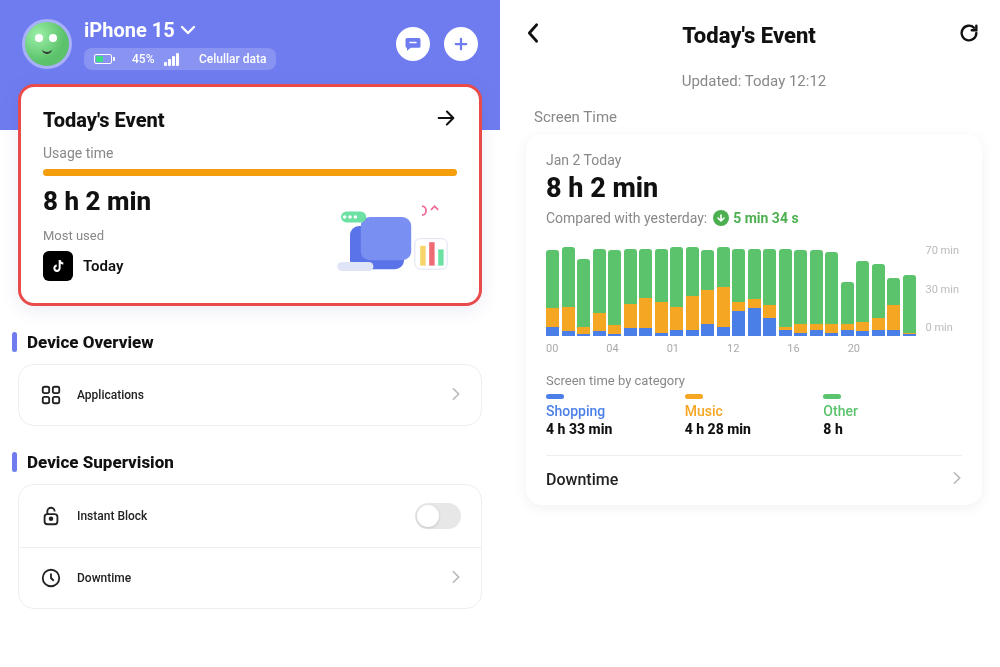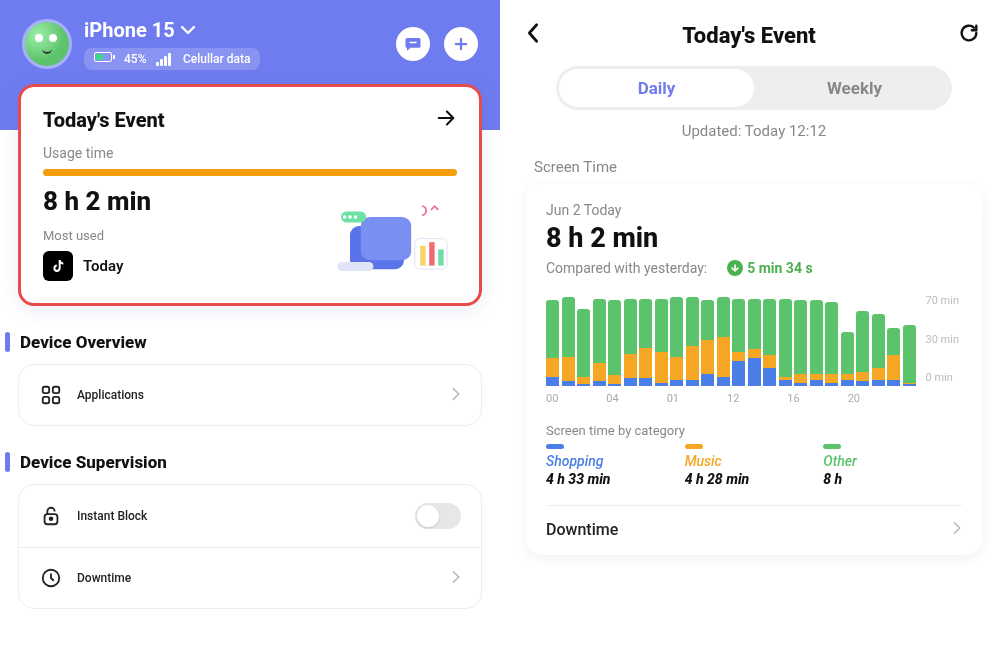--- a/index.html
+++ b/index.html
@@ -11,21 +11,21 @@
   .header-bg { background: #6e7cef; padding: 18px 22px 60px 22px; border-radius: 0; position: relative; }
   .header-row { display: flex; align-items: center; justify-content: space-between; }
   .device-info { display: flex; align-items: center; gap: 12px; }
   .avatar { width: 50px; height: 50px; border-radius: 50%; background: radial-gradient(circle at 30% 30%, #9bf0a8, #5cc26b 60%); border: 3px solid #a7b0f8; position: relative; }
   .avatar::before { content: ""; position: absolute; top: 12px; left: 10px; width: 8px; height: 8px; background: #fff; border-radius: 50%; box-shadow: 14px 0 0 #fff; }
   .avatar::after { content: ""; position: absolute; top: 26px; left: 17px; width: 10px; height: 4px; border-bottom: 2px solid #333; border-radius: 0 0 8px 8px; }
   .device-side { display: flex; flex-direction: column; gap: 6px; }
   .device-name { color: #fff; font-size: 20px; font-weight: 700; display: flex; align-items: center; gap: 6px; }
   .device-name svg { width: 14px; height: 10px; }
   .device-status { display: inline-flex; align-items: center; gap: 10px; background: rgba(255,255,255,0.18); border-radius: 8px; padding: 4px 10px; font-size: 12px; color: #fff; font-weight: 500; width: fit-content; }
-  .status-seg { display: inline-flex; gap: 12px; }
+  .status-seg { display: inline-flex; align-items: center; gap: 20px; }
   .batt-icon { width: 18px; height: 10px; border: 1.5px solid #fff; border-radius: 2px; position: relative; }
   .batt-icon::after { content: ""; position: absolute; right: -4px; top: 2px; width: 2px; height: 4px; background: #fff; border-radius: 0 1px 1px 0; }
   .batt-fill { position: absolute; left: 1px; top: 1px; bottom: 1px; width: 45%; background: #3ddc84; border-radius: 1px; }
   .bars-icon { display: inline-flex; align-items: flex-end; gap: 1.5px; }
   .bars-icon span { width: 2.5px; background: #fff; border-radius: 1px; }
   .bars-icon span:nth-child(1) { height: 4px; }
   .bars-icon span:nth-child(2) { height: 7px; }
   .bars-icon span:nth-child(3) { height: 10px; }
   .bars-icon span:nth-child(4) { height: 13px; }
   .header-actions { display: flex; gap: 14px; }
@@ -40,21 +40,21 @@
   .usage-bar { height: 7px; background: #f0f0f0; border-radius: 4px; margin-top: 8px; position: relative; }
   .usage-bar-fill { position: absolute; left: 0; top: 0; bottom: 0; background: #f59e0b; border-radius: 4px; width: 100%; }
   .usage-value { font-size: 26px; font-weight: 800; color: #111; margin-top: 10px; }
   .mostused-label { color: #888; font-size: 13px; margin-top: 12px; }
   .mostused-app { display: flex; align-items: center; gap: 10px; margin-top: 8px; }
   .tiktok-icon { width: 30px; height: 30px; background: #000; border-radius: 6px; display: flex; align-items: center; justify-content: center; color: #fff; }
   .tiktok-icon svg { width: 16px; height: 16px; }
   .mostused-app-name { font-size: 15px; font-weight: 600; color: #111; }
   .decor { position: absolute; right: 18px; bottom: 14px; width: 150px; height: 90px; }
 
-  .section-title { display: flex; align-items: center; gap: 10px; margin: 26px 22px 12px 5px; text-align: center; }
+  .section-title { display: flex; align-items: center; gap: 10px; margin: 26px 22px 12px 12px; text-align: center; }
   .section-title .bar { width: 5px; height: 20px; background: #6e7cef; border-radius: 3px; }
   .section-title h4 { font-size: 17px; font-weight: 800; color: #111; }
 
   .list-card { margin: 0 18px; background: #fff; border: 1px solid #eee; border-radius: 16px; overflow: hidden; }
   .list-row { display: flex; align-items: center; justify-content: space-between; padding: 18px 20px; }
   .list-row + .list-row { border-top: 1px solid #eee; }
   .row-left { display: flex; align-items: center; gap: 14px; }
   .row-left .lbl { font-size: 12px; color: #222; font-weight: 500; }
   .row-icon { width: 24px; height: 24px; color: #222; display: flex; align-items: center; justify-content: center; }
   .row-icon svg { width: 22px; height: 22px; }
@@ -70,38 +70,38 @@
   .refresh-btn svg { width: 22px; height: 22px; }
   .seg-ctrl { display: flex; background: #eee; border-radius: 28px; overflow: hidden; width: 396px; margin: 4px auto 12px auto; }
   .seg-ctrl .seg { flex: 1; text-align: center; padding: 12px 0; font-size: 17px; font-weight: 700; color: #888; }
   .seg-ctrl .seg.active { background: #fff; color: #6e7cef; border-radius: 28px; margin: 3px; padding: 9px 0; }
   .updated-text { text-align: center; color: #888; font-size: 15px; margin-top: 10px; margin-bottom: 18px; }
   .sub-title { color: #888; font-size: 15px; margin: 0 0 8px 12px; }
 
   .st-card { background: #fff; border-radius: 16px; box-shadow: 0 3px 14px rgba(0,0,0,0.06); padding: 18px 20px 16px 20px; margin: 0 4px; }
   .st-date { color: #888; font-size: 14px; }
   .st-total { font-size: 27px; font-weight: 800; color: #111; margin-top: 4px; }
-  .cmp-row { color: #888; font-size: 14px; margin-top: 6px; display: flex; align-items: flex-end; gap: 20px; }
+  .cmp-row { color: #888; font-size: 14px; margin-top: 6px; display: flex; align-items: flex-end; gap: 6px; }
   .cmp-delta { color: #4caf50; font-weight: 700; display: inline-flex; align-items: center; gap: 4px; }
   .cmp-badge { width: 16px; height: 16px; border-radius: 50%; background: #4caf50; display: inline-flex; align-items: center; justify-content: center; }
   .cmp-badge svg { width: 10px; height: 10px; color: #fff; }
 
   .chart-area { display: flex; margin-top: 18px; gap: 10px; }
   .bars-wrap { display: flex; align-items: flex-end; gap: 2.5px; flex: 1; height: 92px; }
   .bar-col { width: 13px; display: flex; flex-direction: column-reverse; border-radius: 3px 3px 0 0; overflow: hidden; }
   .bar-col .p-shopping { background: #4a7fe8; }
   .bar-col .p-music { background: #f5a623; }
   .bar-col .p-other { background: #5bc36b; }
   .y-axis { display: flex; flex-direction: column; justify-content: space-between; height: 92px; color: #bbb; font-size: 11px; text-align: left; width: 44px; padding-bottom: 2px; }
   .x-ticks { display: flex; color: #aaa; font-size: 11px; margin-top: 6px; width: calc(100% - 54px); }
   .x-ticks span { flex: 1; text-align: left; }
 
   .cat-title { color: #888; font-size: 13px; margin-top: 18px; }
   .cat-row { display: flex; margin-top: 6px; }
-  .cat { flex: 1; font-style: italic; }
+  .cat { flex: 1; }
   .cat .swatch { width: 18px; height: 5px; border-radius: 3px; margin-bottom: 4px; }
   .cat .nm { font-size: 14px; font-weight: 500; }
   .cat .val { font-size: 14px; font-weight: 800; color: #111; margin-top: 2px; }
   .cat.shopping .swatch { background: #4a7fe8; } .cat.shopping .nm { color: #4a7fe8; }
   .cat.music .swatch { background: #f5a623; } .cat.music .nm { color: #f5a623; }
   .cat.other .swatch { background: #5bc36b; } .cat.other .nm { color: #5bc36b; }
 
   .downtime-row { display: flex; align-items: center; justify-content: space-between; margin-top: 18px; padding-top: 14px; border-top: 1px solid #eee; }
   .downtime-row .lbl { font-size: 16px; color: #222; font-weight: 500; }
 </style>
@@ -263,31 +263,27 @@
     </span>
     <h2>Today's Event</h2>
     <span class="refresh-btn">
       <svg viewBox="0 0 24 24" fill="none" stroke="#111" stroke-width="2.6" stroke-linecap="round">
           <path d="M20 12a8 8 0 1 1-2.4-5.7"></path>
           <path d="M20 4v5h-5"></path>
         </svg>
     </span>
   </div>
 
-  <div class="seg-ctrl">
-    <div class="seg active">Daily</div>
-    <div class="seg">Weekly</div>
-  </div>
 
   <div class="updated-text">Updated: Today 12:12</div>
 
   <div class="sub-title">Screen Time</div>
 
   <div class="st-card">
-    <div class="st-date">Jun 2 Today</div>
+    <div class="st-date">Jan 2 Today</div>
     <div class="st-total">8 h 2 min</div>
     <div class="cmp-row">
       <span>Compared with yesterday:</span>
       <span class="cmp-delta">
         <span class="cmp-badge">
             <svg viewBox="0 0 10 10">
               <path d="M5 2v5M2 5l3 3 3-3" stroke="#fff" stroke-width="1.6" fill="none" stroke-linecap="round" stroke-linejoin="round"></path>
             </svg>
           </span>
         <span>5 min 34 s</span>

